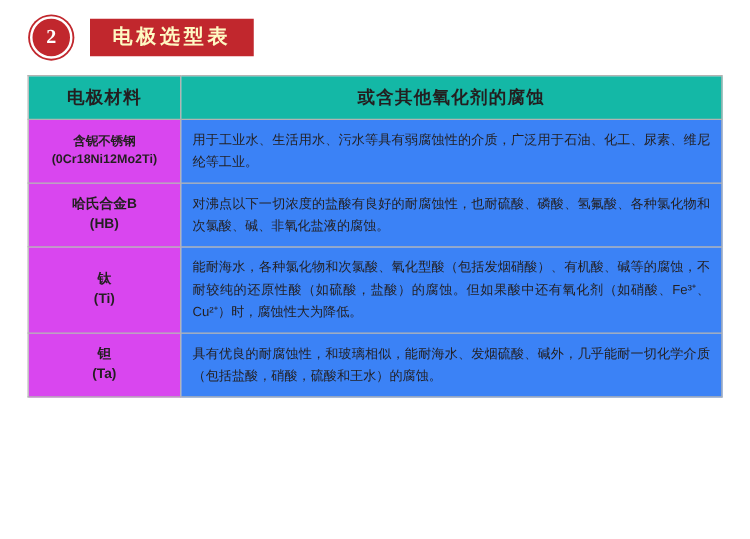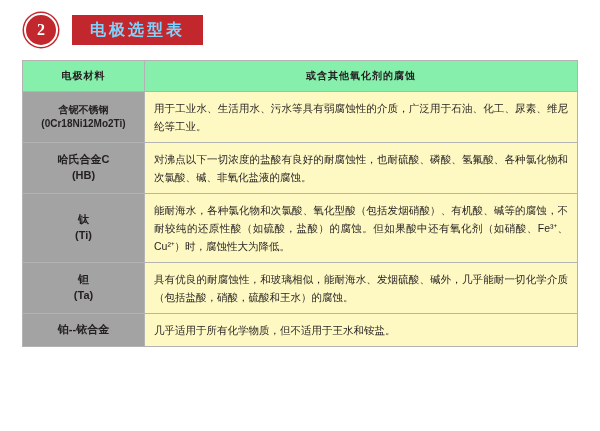--- a/index.html
+++ b/index.html
@@ -41,64 +41,64 @@
     font-weight: bold;
     display: flex;
     align-items: center;
     justify-content: center;
     flex: 0 0 auto;
     font-family: "Liberation Serif", serif;
   }
   .title-bar {
     margin-left: 14px;
     background: #c1272d;
-    color: #7dd3fc;
+    color: #fef9c3;
     font-size: 16px;
     font-weight: bold;
     letter-spacing: 3px;
     padding: 6px 18px 7px 18px;
     line-height: 1.1;
     flex: 0 0 auto;
   }
   
   table.spec {
     width: 100%;
     border-collapse: collapse;
     table-layout: fixed;
     font-size: 10.5px;
   }
   table.spec th,
   table.spec td {
     border: 1px solid #b3b3b3;
     vertical-align: middle;
   }
   thead th {
-    background: #86efac;
-    font-size: 10px;
+    background: #14b8a6;
+    font-size: 14px;
     font-weight: bold;
     text-align: center;
     padding: 8px 4px;
     letter-spacing: 1px;
     color: #231f20;
   }
   td.mat {
-    background: #a3a3a3;
+    background: #d946ef;
     text-align: center;
     font-weight: bold;
     font-size: 11px;
     padding: 7px 4px;
     line-height: 1.45;
     color: #231f20;
   }
   td.mat.small {
     font-size: 10px;
     letter-spacing: 0;
   }
   td.desc {
-    background: #fef9c3;
+    background: #3b82f6;
     text-align: justify;
     font-size: 10.5px;
     line-height: 1.72;
     padding: 7px 9px 7px 9px;
     color: #231f20;
   }
   .col-mat { width: 122px; }
 </style>
 </head>
 <body>
@@ -124,41 +124,35 @@
     <tbody>
       <tr>
         <td class="mat small">
           <div>含铌不锈钢</div>
           <div>(0Cr18Ni12Mo2Ti)</div>
         </td>
         <td class="desc">用于工业水、生活用水、污水等具有弱腐蚀性的介质，广泛用于石油、化工、尿素、维尼纶等工业。</td>
       </tr>
       <tr>
         <td class="mat">
-          <div>哈氏合金C</div>
+          <div>哈氏合金B</div>
           <div>(HB)</div>
         </td>
         <td class="desc">对沸点以下一切浓度的盐酸有良好的耐腐蚀性，也耐硫酸、磷酸、氢氟酸、各种氯化物和次氯酸、碱、非氧化盐液的腐蚀。</td>
       </tr>
       <tr>
         <td class="mat">
           <div>钛</div>
           <div>(Ti)</div>
         </td>
         <td class="desc">能耐海水，各种氯化物和次氯酸、氧化型酸（包括发烟硝酸）、有机酸、碱等的腐蚀，不耐较纯的还原性酸（如硫酸，盐酸）的腐蚀。但如果酸中还有氧化剂（如硝酸、Fe³⁺、Cu²⁺）时，腐蚀性大为降低。</td>
       </tr>
       <tr>
         <td class="mat">
           <div>钽</div>
           <div>(Ta)</div>
         </td>
         <td class="desc">具有优良的耐腐蚀性，和玻璃相似，能耐海水、发烟硫酸、碱外，几乎能耐一切化学介质（包括盐酸，硝酸，硫酸和王水）的腐蚀。</td>
       </tr>
-      <tr>
-        <td class="mat">
-          <div>铂--铱合金</div>
-        </td>
-        <td class="desc">几乎适用于所有化学物质，但不适用于王水和铵盐。</td>
-      </tr>
     </tbody>
   </table>
 
 </div>
 
 </body></html>

